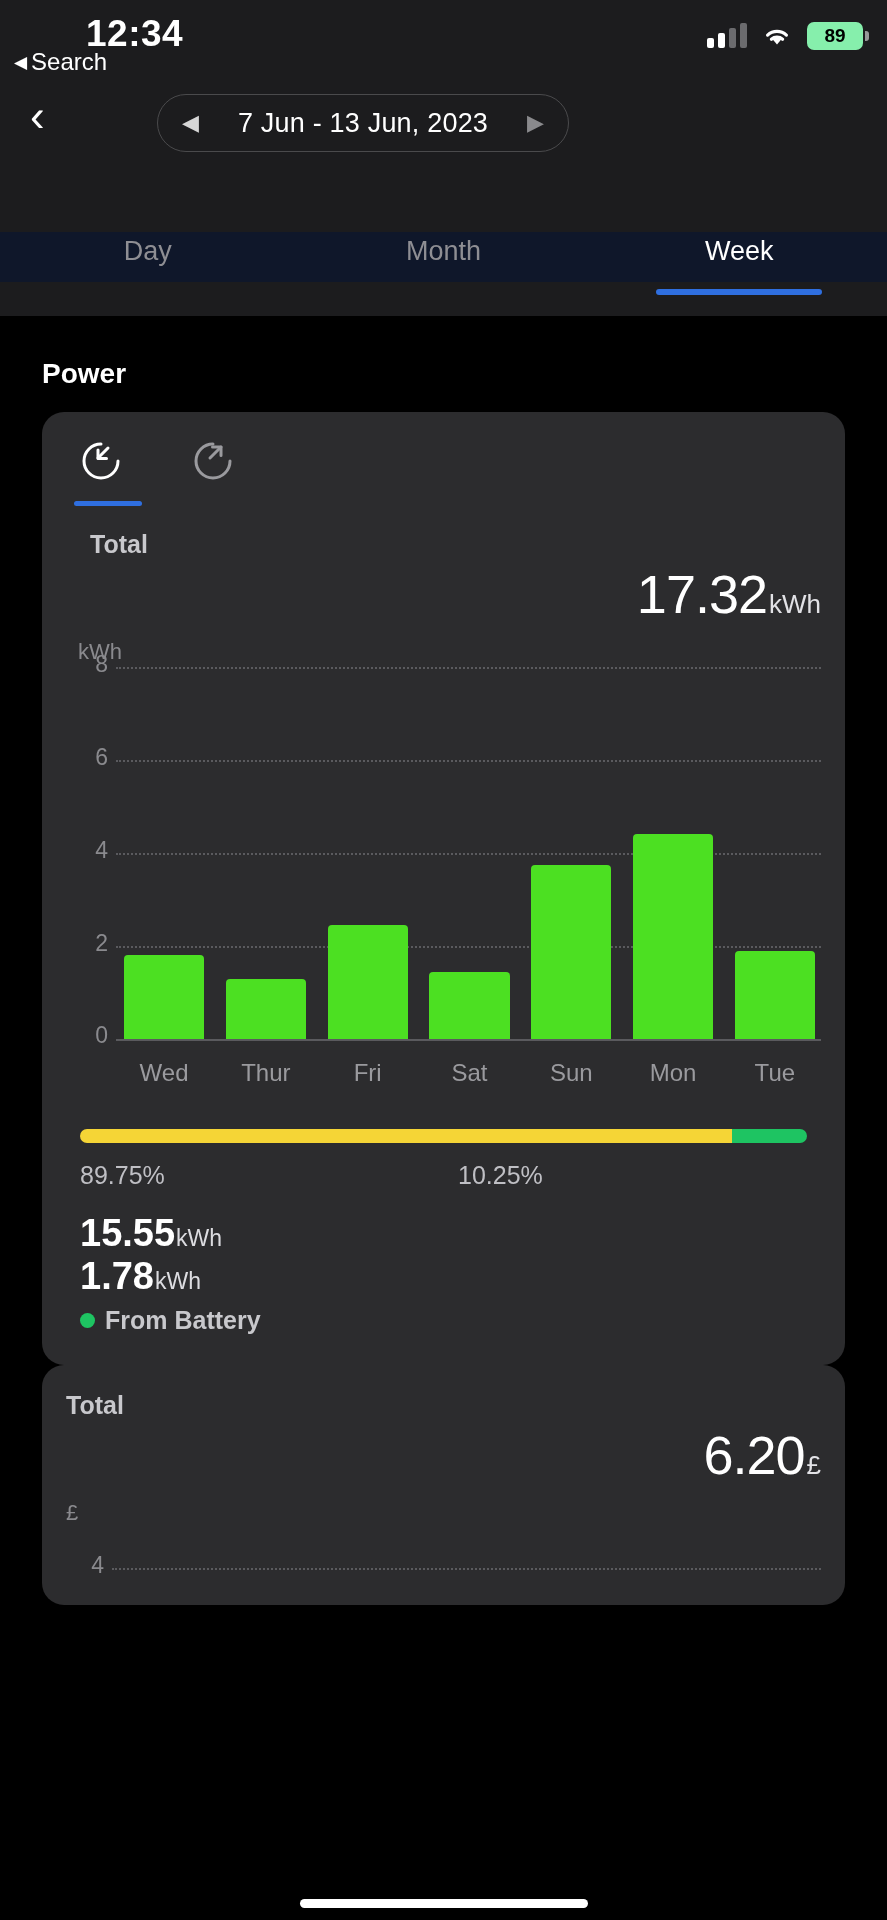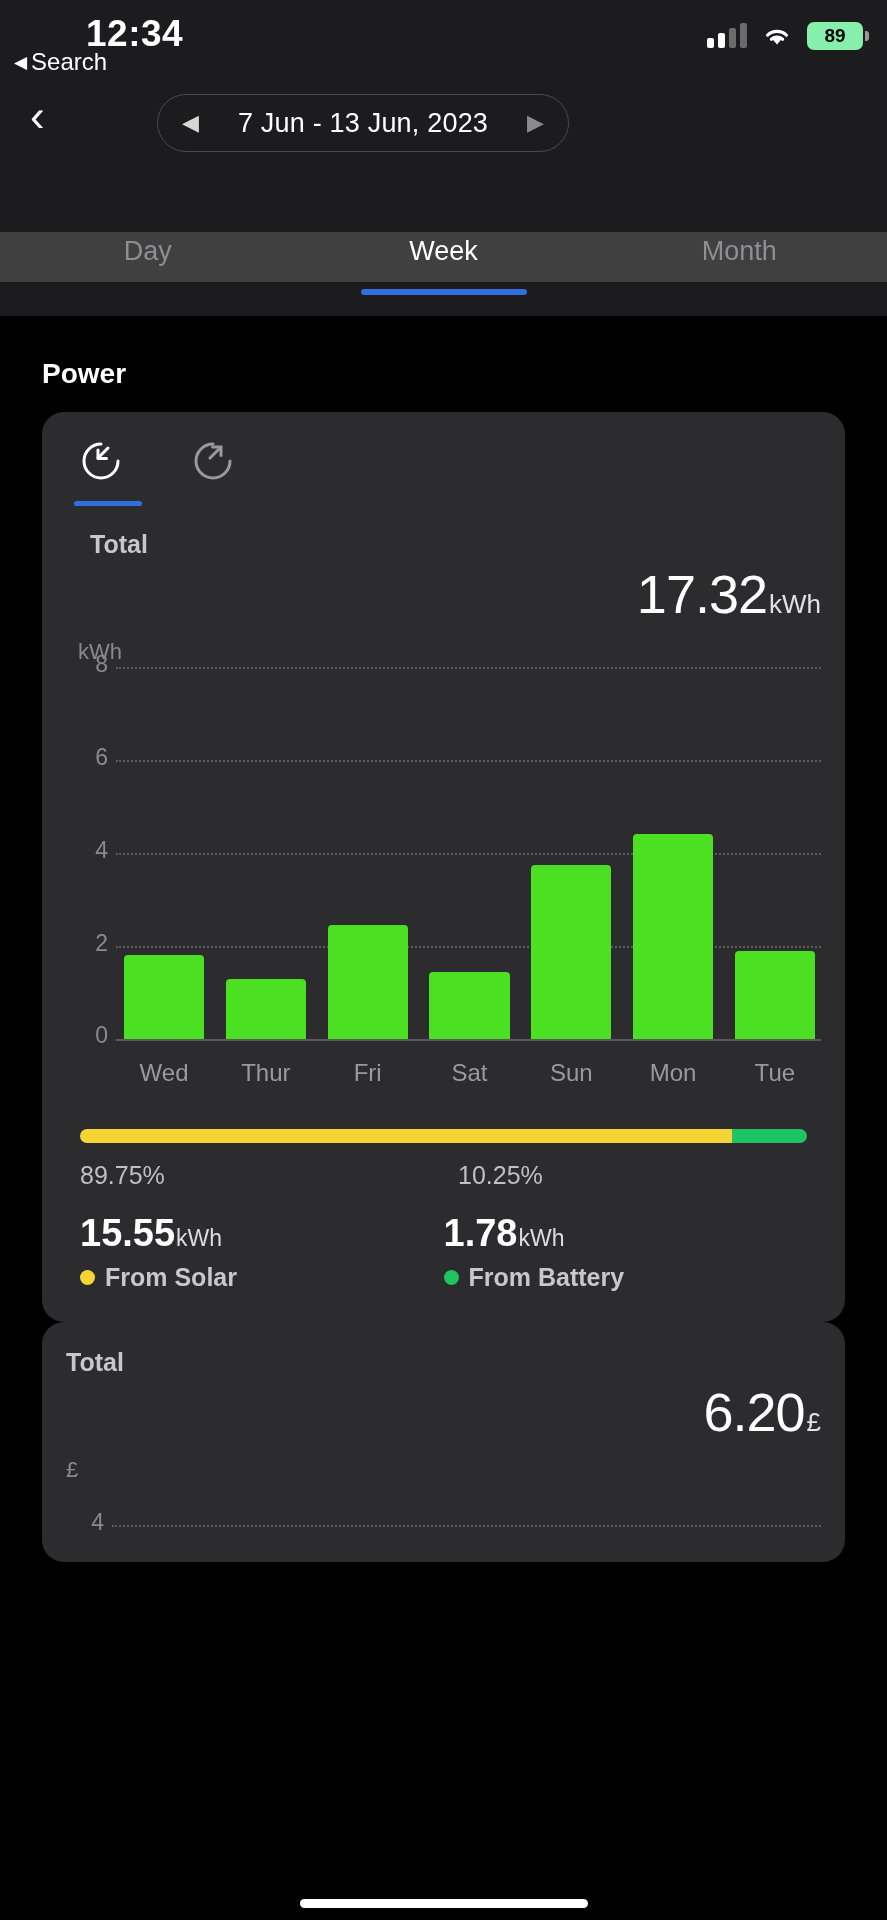--- a/index.html
+++ b/index.html
@@ -61,21 +61,21 @@
     border:1px solid #4a4a4c; border-radius:29px;
     display:flex; align-items:center; justify-content:space-between;
     padding:0 24px;
   }
   #date-pill .arrow { font-size:22px; color:#d6d6d6; }
   #date-pill .arrow.next { color:#8a8a8d; }
   #date-label { font-size:27px; font-weight:500; letter-spacing:.2px; }
 
   
   #range-tabs {
-    background:#404040; height:50px;
+    background:#0f172a; height:50px;
     display:flex; align-items:flex-start;
   }
   .range-tab {
     flex:1; text-align:center; font-size:27px;
     color:#8e8e93; position:relative; padding-top:4px;
   }
   .range-tab.active { color:#fff; font-weight:500; }
   .range-tab.active::after{
     content:""; position:absolute; left:50%; transform:translateX(-50%);
     bottom:-28px; width:166px; height:6px; background:#2f6fe0; border-radius:3px;
@@ -136,21 +136,21 @@
   .bar-label { width:11.6%; text-align:center; font-size:24px; color:#9a9a9e; }
 
   
   .split-wrap { margin-top:42px; padding:0 14px; }
   .split-bar { height:14px; border-radius:7px; overflow:hidden; display:flex; }
   .split-bar .seg-a { background:#f5d536; }
   .split-bar .seg-b { background:#1ec462; }
   .split-pcts { display:flex; margin-top:18px; }
   .split-pcts span { font-size:25px; color:#bfbfc4; }
   .split-pcts .left { width:52%; }
-  .split-vals { display:flex; margin-top:22px; }
+  .split-vals { display:flex; margin-top:22px;flex-direction:column; }
   .split-vals .col { width:52%; }
   .split-vals .v { display:flex; align-items:baseline; }
   .split-vals .v .num { font-size:38px; font-weight:700; }
   .split-vals .v .unit { font-size:23px; font-weight:400; color:#dcdce0; margin-left:1px; }
   .legend { display:flex; align-items:center; gap:10px; margin-top:8px; }
   .legend .dot { width:15px; height:15px; border-radius:50%; }
   .legend .txt { font-size:25px; font-weight:700; color:#c8c8cc; }
 
   
   .card2 { background:#2c2c2e; border-radius:22px; padding:26px 24px 0 24px; height:240px; overflow:hidden;}
@@ -195,22 +195,22 @@
   <div id="nav-back">‹</div>
   <div id="date-pill">
     <span class="arrow prev">◀</span>
     <span id="date-label">7 Jun - 13 Jun, 2023</span>
     <span class="arrow next">▶</span>
   </div>
 </div>
 
 <div id="range-tabs">
   <div class="range-tab">Day</div>
+  <div class="range-tab">Month</div>
   <div class="range-tab active">Week</div>
-  <div class="range-tab">Month</div>
 </div>
 <div id="tabs-underline-gap"></div>
 
 <div id="content">
 
   <div class="section-title">Power</div>
 
   <div class="card">
 
     <div class="card-icons-wrap">
@@ -302,24 +302,20 @@
       <div class="split-pcts">
         <span class="left">89.75%</span>
         <span>10.25%</span>
       </div>
       <div class="split-vals">
         <div class="col">
           <div class="v">
             <span class="num">15.55</span>
             <span class="unit">kWh</span>
           </div>
-          <div class="legend">
-            <span class="dot" id="dot-solar" style="background: rgb(245, 213, 54);"></span>
-            <span class="txt">From Solar</span>
-          </div>
         </div>
         <div class="col">
           <div class="v">
             <span class="num">1.78</span>
             <span class="unit">kWh</span>
           </div>
           <div class="legend">
             <span class="dot" id="dot-batt" style="background: rgb(30, 196, 98);"></span>
             <span class="txt">From Battery</span>
           </div>

